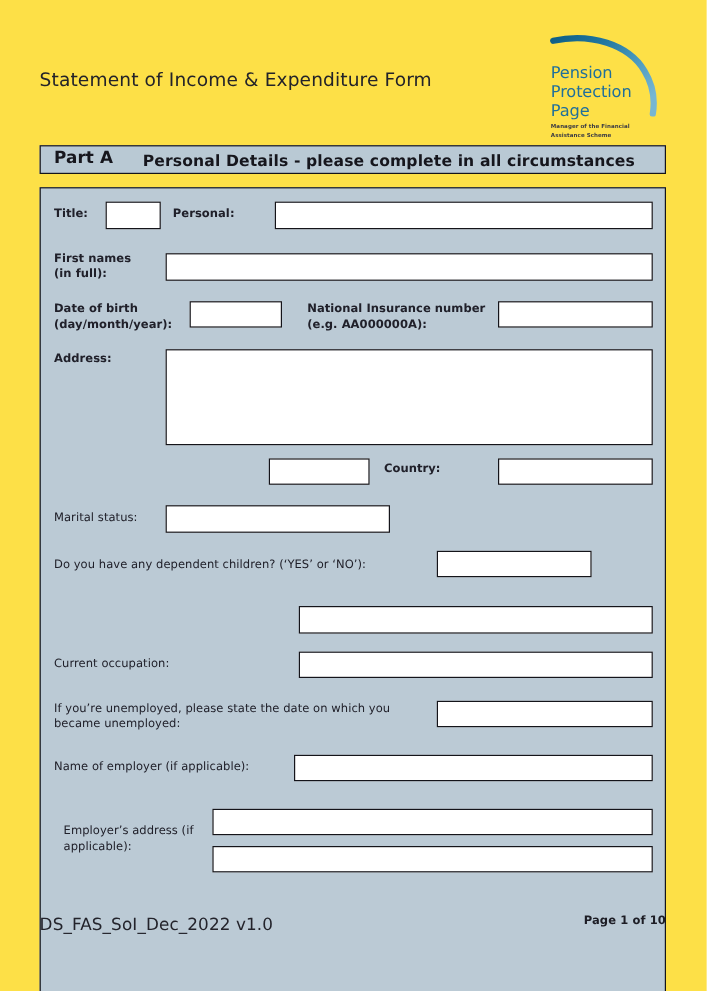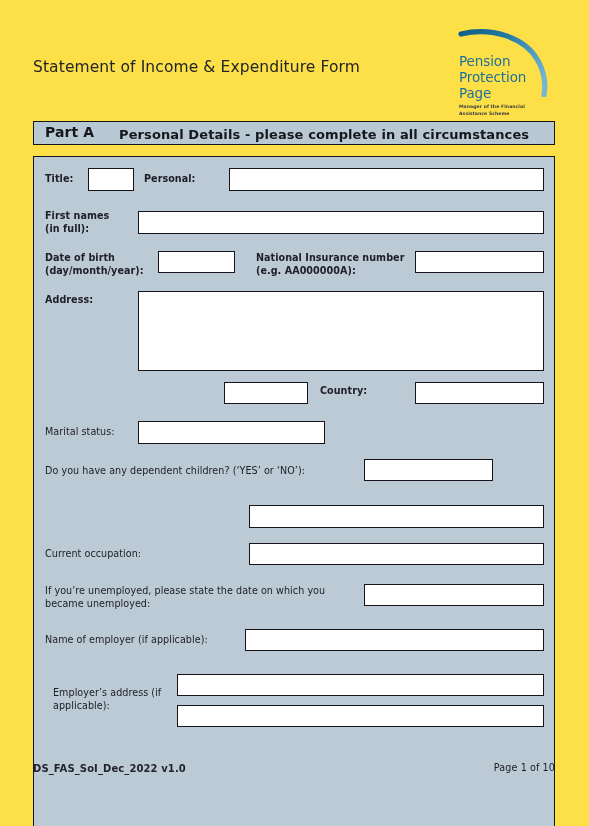--- a/index.html
+++ b/index.html
@@ -144,31 +144,31 @@
     background: #ffffff;
     border: 1.4px solid #14141a;
     box-sizing: border-box;
   }
 
   
   .footer-left {
     position: absolute;
     left: 33px;
     top: 763px;
-    font-size: 10px;
-    font-weight: 700;
+    font-size: 14px;
+    font-weight: 400;
     color: #23232b;
     letter-spacing: 0.1px;
   }
   .footer-right {
     position: absolute;
     right: 34px;
     top: 762px;
     font-size: 9.6px;
-    font-weight: 400;
+    font-weight: 700;
     color: #1d1d25;
     letter-spacing: 0.1px;
   }
 </style>
 </head>
 <body>
 
 <div class="page">
 
   <div class="header">

